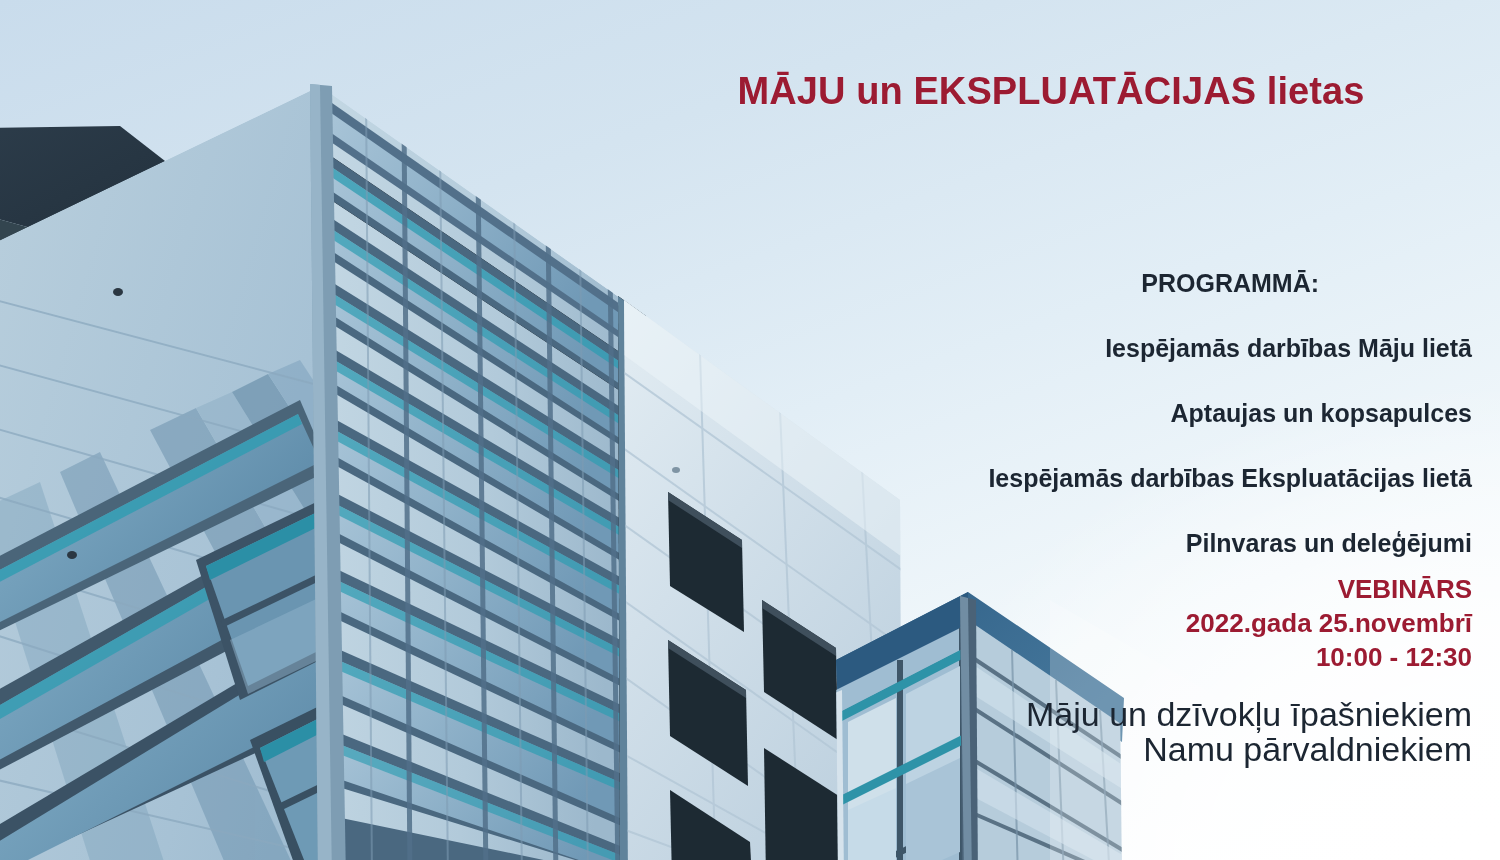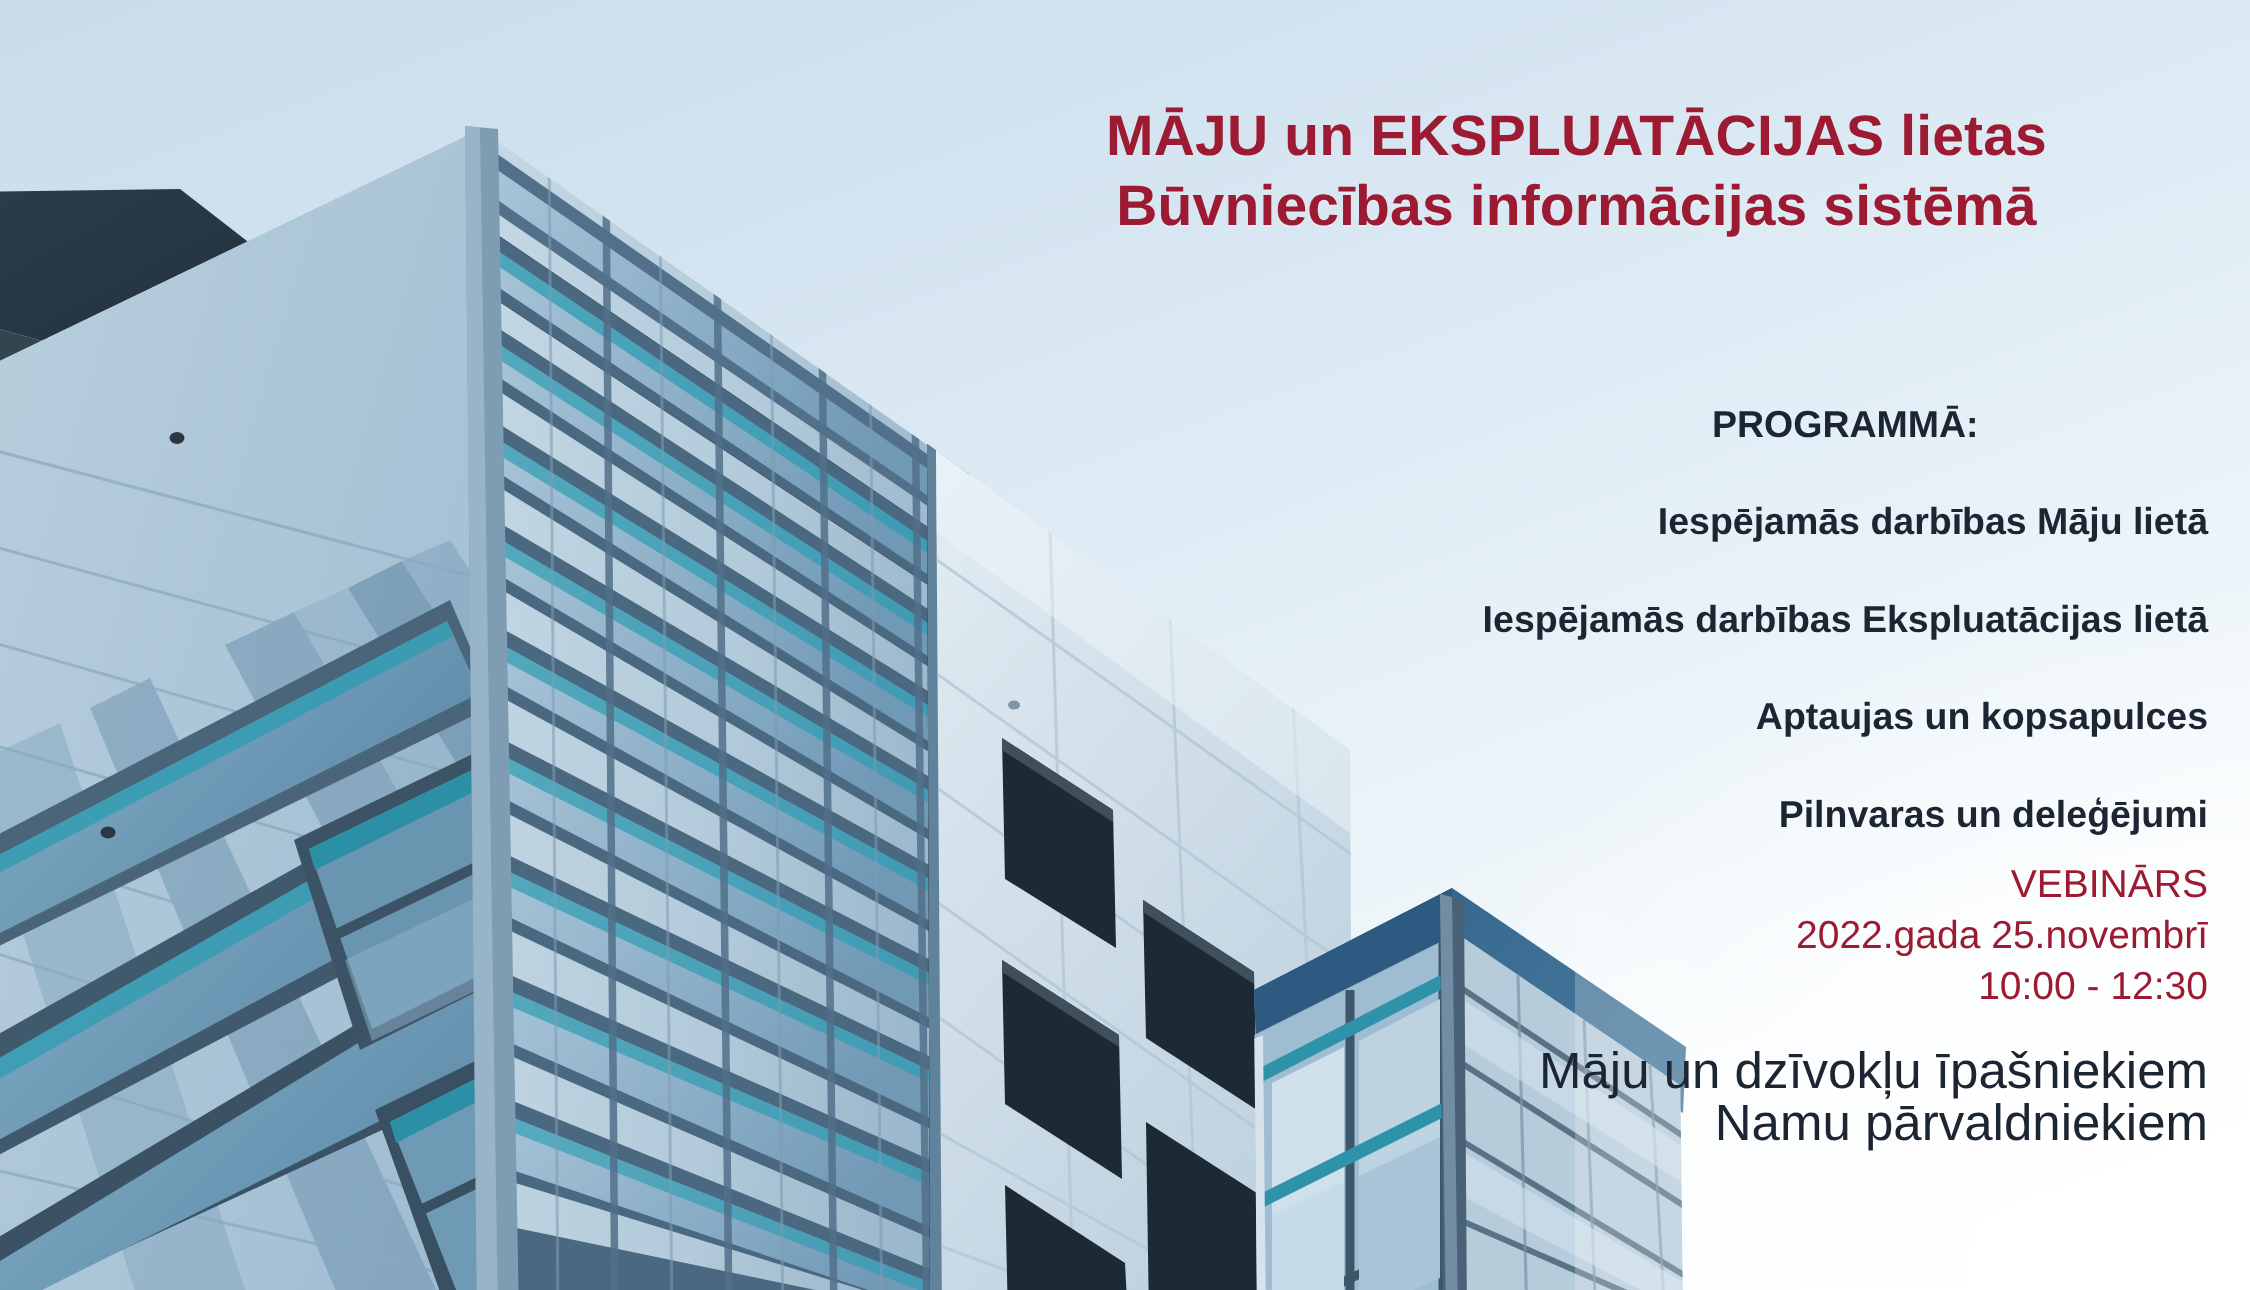--- a/index.html
+++ b/index.html
@@ -83,21 +83,21 @@
   }
 
   .event-block {
     position: absolute;
     right: 28px;
     top: 572px;
     text-align: right;
   }
   .event-line {
     color: #9c1b32;
-    font-weight: 400;
+    font-weight: 700;
     font-size: 26px;
     line-height: 34px;
     white-space: nowrap;
   }
 
   .audience-block {
     position: absolute;
     right: 28px;
     top: 697px;
     text-align: right;
@@ -405,28 +405,27 @@
       </g>
 
       <polygon points="1050,600 1500,860 1050,860" fill="#ffffff" opacity="0.22"></polygon>
     </svg>
   </div>
 
   <div class="text-layer">
 
     <div class="title-block">
       <div class="title-line">MĀJU un EKSPLUATĀCIJAS lietas</div>
-      <div class="title-line">Būvniecības informācijas sistēmā</div>
     </div>
 
     <div class="program-block">
       <div class="program-heading">PROGRAMMĀ:</div>
       <div class="program-item">Iespējamās darbības Māju lietā</div>
+      <div class="program-item">Aptaujas un kopsapulces</div>
       <div class="program-item">Iespējamās darbības Ekspluatācijas  lietā</div>
-      <div class="program-item">Aptaujas un kopsapulces</div>
       <div class="program-item">Pilnvaras un deleģējumi</div>
     </div>
 
     <div class="event-block">
       <div class="event-line">VEBINĀRS</div>
       <div class="event-line">2022.gada 25.novembrī</div>
       <div class="event-line">10:00 - 12:30</div>
     </div>
 
     <div class="audience-block">

